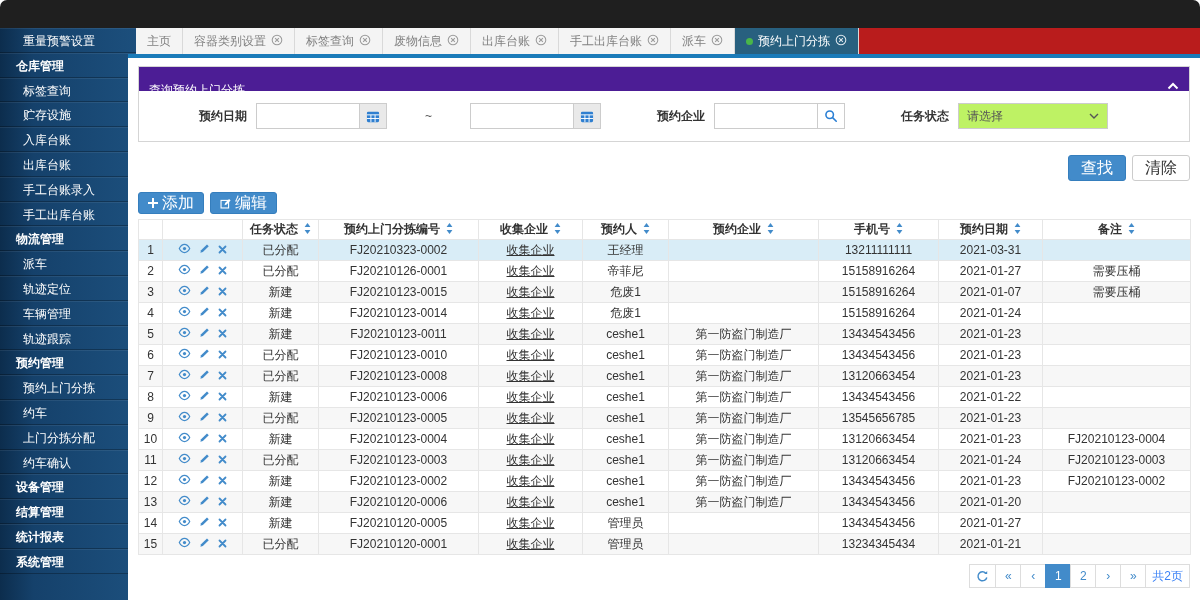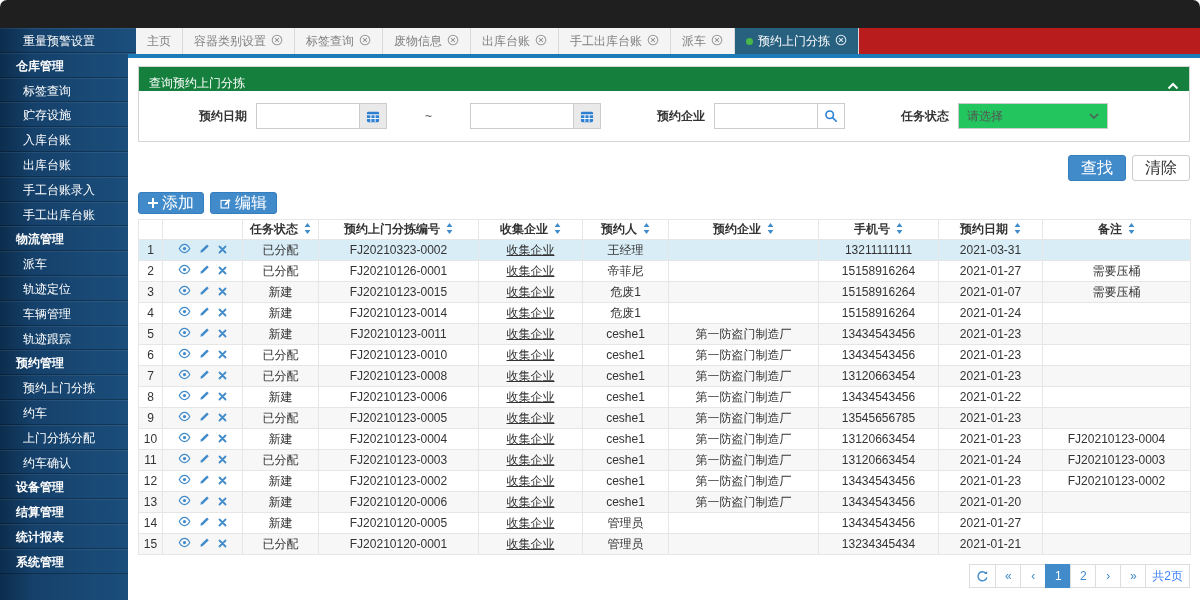--- a/index.html
+++ b/index.html
@@ -28,35 +28,35 @@
     border-right:1px solid #d9d9d9; cursor:pointer; background:#f4f4f4; }
   .tab.active { background:#28607f; color:#fff; }
   .tab .dot { width:7px; height:7px; border-radius:50%; background:#49b649; }
   .tab-underline { position:absolute; left:128px; top:54px; width:1072px; height:4px; background:#1a7bb9; }
 
   
   .content { position:absolute; left:128px; top:58px; width:1072px; height:542px;
     background:#fff; padding:0 10px; }
 
   .panel { margin-top:8px; border:1px solid #d5d5d5; }
-  .panel-heading { height:24px; line-height:24px; background:#15803d; color:#fff;
-    padding:4px 10px; position:relative; }
+  .panel-heading { height:24px; line-height:24px; background:#4c1d95; color:#fff;
+    padding:11px 10px; position:relative;text-decoration:underline; }
   .panel-heading .collapse-btn { position:absolute; right:10px; top:7px; cursor:pointer; }
   .panel-body { background:#fff; padding:12px 0 12px 50px; display:flex; align-items:center; }
 
   .f-label { font-weight:700; width:58px; text-align:right; margin-right:9px; white-space:nowrap; }
   .igroup { display:flex; height:26px; }
   .igroup input { width:103px; height:26px; border:1px solid #ccc; border-right:none;
     padding:0 5px; font-size:12px; outline:none; }
   .addon { width:28px; height:26px; border:1px solid #ccc; background:#e9e9e9;
     display:flex; align-items:center; justify-content:center; cursor:pointer; }
   .addon.white { background:#fff; }
   .tilde { margin:0 38px; color:#555; }
   .sp { width:46px; }
-  .selectbox { width:150px; height:26px; border:1px solid #ccc; background:#22c55e;
+  .selectbox { width:150px; height:26px; border:1px solid #ccc; background:#bef264;
     display:flex; align-items:center; justify-content:space-between; padding:0 8px;
     color:#555; cursor:pointer; }
 
   .search-row { display:flex; justify-content:flex-end; gap:6px; margin-top:13px; }
   .btn { height:26px; padding:0 12px; font-size:16px; border-radius:3px; cursor:pointer;
     display:inline-flex; align-items:center; gap:4px; border:1px solid #ccc; background:#fff; color:#333; }
   .btn.primary { background:#428bca; border-color:#357ebd; color:#fff; }
   .toolbar { display:flex; gap:6px; margin-top:11px; }
   .btn.small { height:22px; padding:1px 9px; border-radius:3px; }
 

